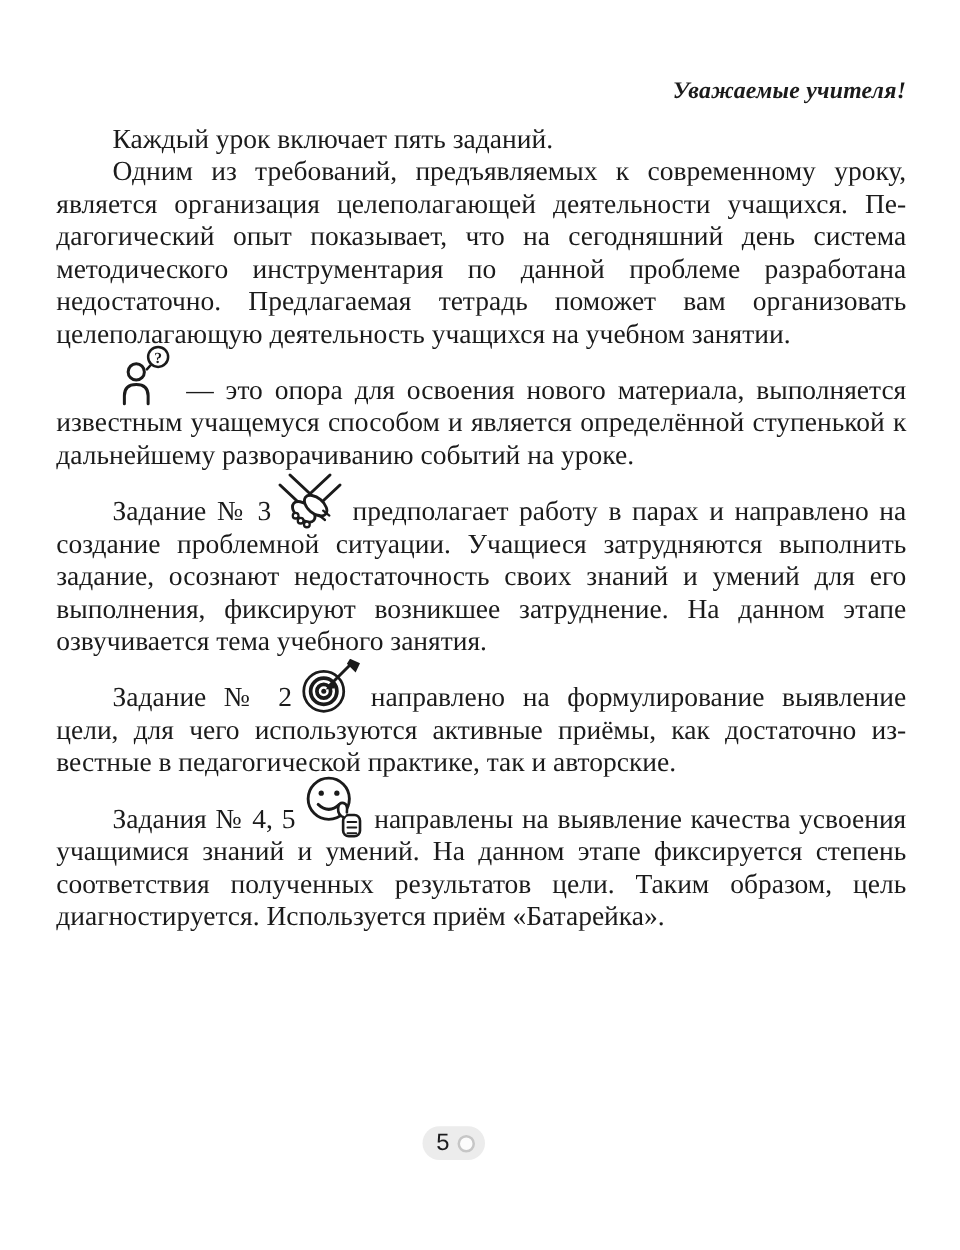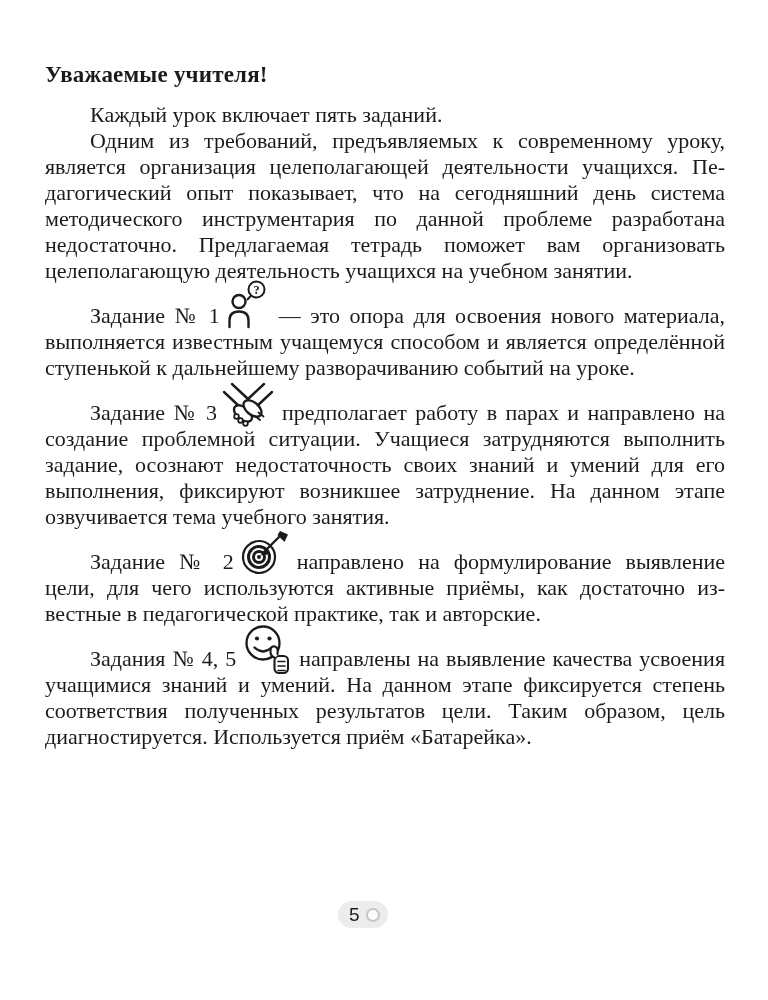--- a/index.html
+++ b/index.html
@@ -10,25 +10,26 @@
     color: #1b1b1b;
     position: relative;
     overflow: hidden;
   }
   .page-body {
     position: absolute;
     left: 45px; top: 62px;
     width: 680px;
   }
   .doc-title {
-    font-size: 23px;
+    font-size: 19px;
     font-weight: bold;
-    text-align: left;
+    text-align: right;
     margin: 0 0 14px 0;
     letter-spacing: 0.2px;
+    font-style: italic;
   }
   p.doc-par {
     margin: 0;
     font-size: 22px;
     line-height: 26px;
     text-align: justify;
     text-indent: 45px;
   }
   p.task { margin-top: 19px; }
   
@@ -83,21 +84,21 @@
 <body>
 
 <div class="page-body">
 
   <h1 class="doc-title">Уважаемые учителя!</h1>
 
   <p class="doc-par">Каждый урок включает пять заданий.</p>
 
   <p class="doc-par">Одним из требований, предъявляемых к современному уроку, является организация целеполагающей деятельности учащихся. Пе­дагогический опыт показывает, что на сегодняшний день система методического инструментария по данной проблеме разработана недостаточно. Предлагаемая тетрадь поможет вам организовать целеполагающую деятельность учащихся на учебном занятии.</p>
 
-  <p class="doc-par task"><span>Задание № 1</span><span class="icon-holder icon-person"><svg width="44" height="50" viewBox="0 0 44 50" fill="none" stroke-linecap="round" stroke-linejoin="round">
+  <p class="doc-par task"><span class="icon-holder icon-person"><svg width="44" height="50" viewBox="0 0 44 50" fill="none" stroke-linecap="round" stroke-linejoin="round">
       <circle class="ink" cx="14" cy="22.5" r="6.5" stroke-width="2.4"></circle>
       <path class="ink" d="M4.5 48 V41.5 Q4.5 32.5 14 32.5 Q23.5 32.5 23.5 41.5 V48" stroke-width="2.4"></path>
       <circle class="ink" cx="31.5" cy="10.5" r="8" stroke-width="2"></circle>
       <path class="ink" d="M25.8 16.8 L22.5 20.5" stroke-width="2"></path>
       <text x="31.5" y="15" font-size="12.5" text-anchor="middle">?</text>
     </svg></span><span>— это опора для освоения нового материала, выполняется известным учащемуся способом и является опреде­лённой ступенькой к дальнейшему разворачиванию событий на уроке.</span></p>
 
   <p class="doc-par task"><span>Задание № 3</span><span class="icon-holder icon-handshake"><svg width="52" height="46" viewBox="0 0 52 46" fill="none" stroke-linecap="round" stroke-linejoin="round">
       <path class="ink" d="M2 10 L18 25" stroke-width="2.4"></path>
       <path class="ink" d="M10 2 L26 17" stroke-width="2.4"></path>

